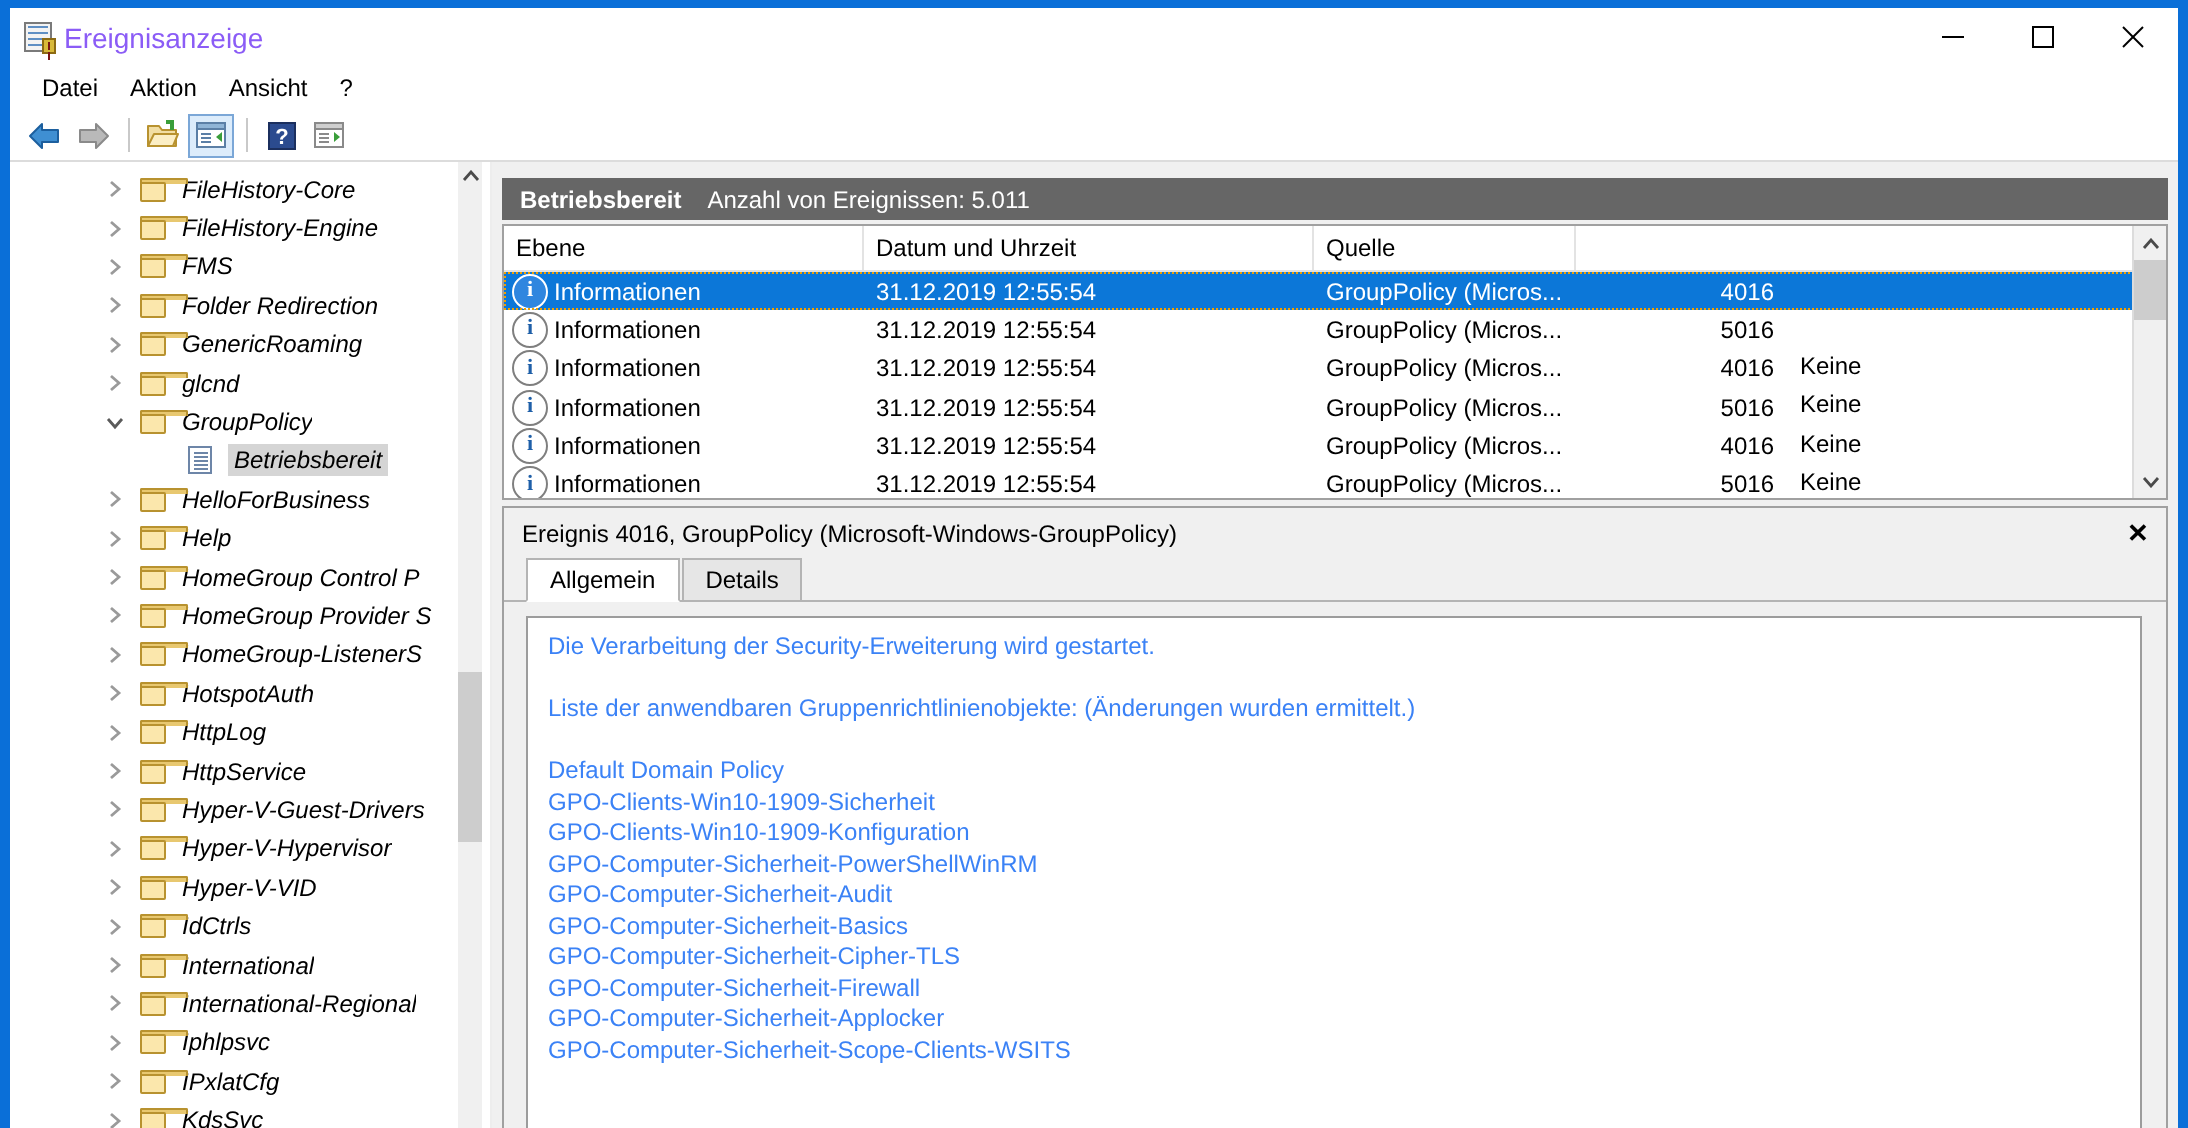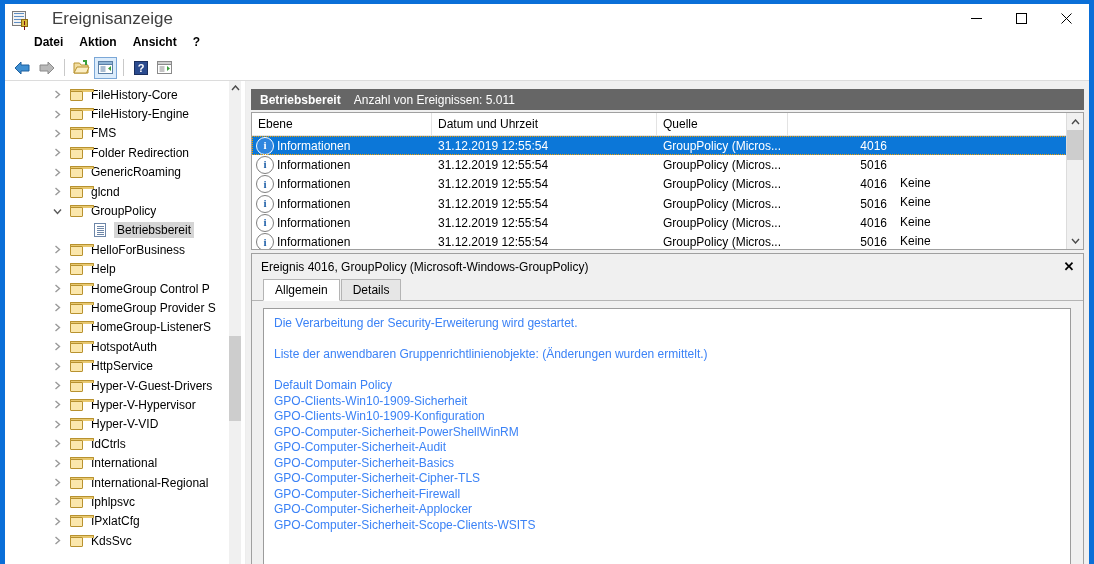--- a/index.html
+++ b/index.html
@@ -71,23 +71,23 @@
   }
   #app-icon .badge::after {
     content: "";
     position: absolute;
     left: 2px; top: 1px;
     width: 1px; height: 4px;
     background: #7a1414;
     box-shadow: 0 5px 0 0 #7a1414;
   }
   #title-text {
-    margin-left: 24px;
-    font-size: 17px;
-    color: #404040;
+    margin-left: 4px;
+    font-size: 14px;
+    color: #8b5cf6;
     white-space: nowrap;
   }
   #window-controls {
     margin-left: auto;
     display: flex;
     height: 29px;
   }
   .wc {
     width: 45px;
     height: 29px;
@@ -100,24 +100,23 @@
   .wc svg { display: block; }
 
   
   #menubar {
     position: absolute;
     left: 0; top: 29px;
     right: 0;
     height: 22px;
     background: #ffffff;
     display: flex;
-    align-items: flex-start;
-    padding-left: 21px;
-    box-sizing: border-box;
-    font-weight: bold;
+    align-items: center;
+    padding-left: 8px;
+    box-sizing: border-box;
   }
   .menu-item {
     padding: 2px 8px;
     font-size: 12px;
     color: #000;
     white-space: nowrap;
   }
 
   
   #toolbar {
@@ -239,20 +238,21 @@
       linear-gradient(to bottom,
         #6d86a8 0 1px, transparent 1px 2px,
         #6d86a8 2px 3px, transparent 3px 4px,
         #6d86a8 4px 5px, transparent 5px 6px,
         #6d86a8 6px 7px, transparent 7px 8px,
         #6d86a8 8px 9px);
   }
   .tree-label {
     overflow: hidden;
     text-overflow: clip;
+    font-style: italic;
   }
   .tree-row.selected .tree-label {
     background: #d5d5d5;
     padding: 1px 3px;
     margin: -1px 0;
   }
   #tree-scrollbar {
     position: absolute;
     right: 4px; top: 0;
     width: 12px;
@@ -720,20 +720,32 @@
             <span class="tw">
               <svg width="7" height="9" viewBox="0 0 7 9">
                 <path d="M1.5 1 L5.5 4.5 L1.5 8" fill="none" stroke="#9a9a9a" stroke-width="1.4"></path>
               </svg>
             </span>
             <span class="folder-icon">
               <span class="tab"></span>
               <span class="body"></span>
             </span>
             <span class="tree-label">HotspotAuth</span>
+          </div>
+          <div class="tree-row level2">
+            <span class="tw">
+              <svg width="7" height="9" viewBox="0 0 7 9">
+                <path d="M1.5 1 L5.5 4.5 L1.5 8" fill="none" stroke="#9a9a9a" stroke-width="1.4"></path>
+              </svg>
+            </span>
+            <span class="folder-icon">
+              <span class="tab"></span>
+              <span class="body"></span>
+            </span>
+            <span class="tree-label">HttpLog</span>
           </div>
           <div class="tree-row level2">
             <span class="tw">
               <svg width="7" height="9" viewBox="0 0 7 9">
                 <path d="M1.5 1 L5.5 4.5 L1.5 8" fill="none" stroke="#9a9a9a" stroke-width="1.4"></path>
               </svg>
             </span>
             <span class="folder-icon">
               <span class="tab"></span>
               <span class="body"></span>

